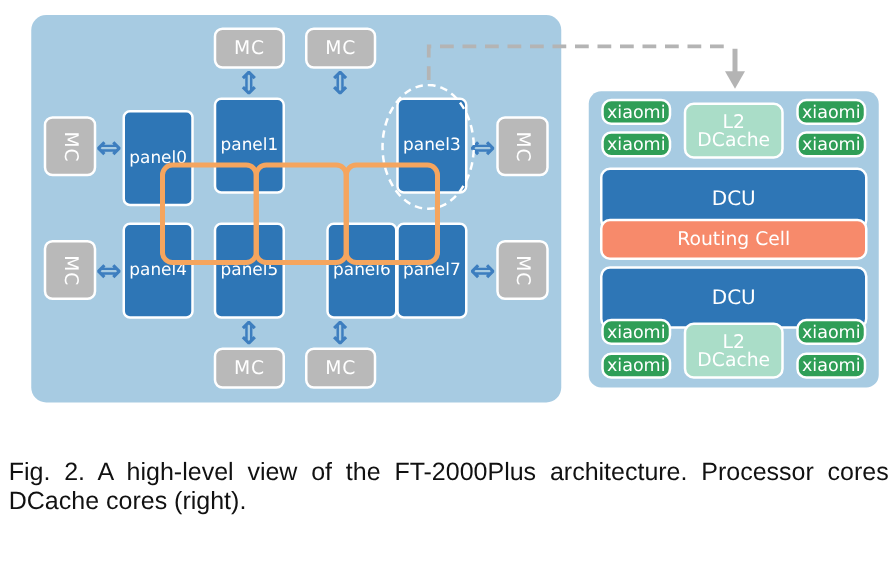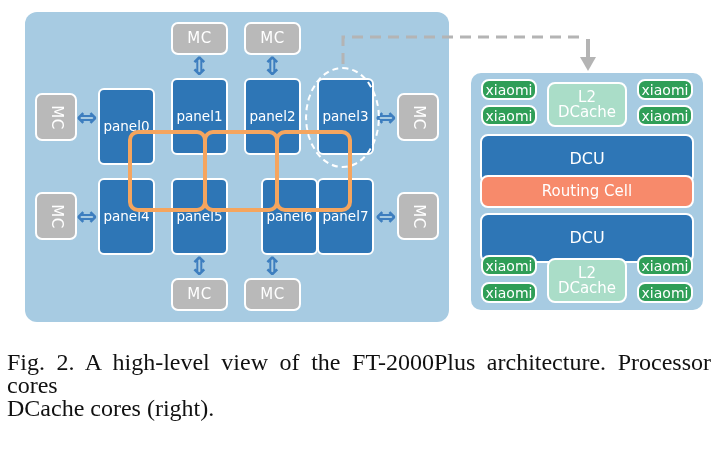--- a/index.html
+++ b/index.html
@@ -33,22 +33,22 @@
   .leader .dash{stroke:var(--leader-gray);stroke-width:3;fill:none;stroke-dasharray:11 7}
   .leader .shaft{stroke:var(--leader-gray);stroke-width:4;fill:none}
   .leader .head{fill:var(--leader-gray)}
   
   .core{width:56px;height:21px;background:var(--core-green);font-size:14px;border-radius:8px}
   .l2{width:80px;height:45px;background:var(--l2-mint);font-size:15px;border-radius:8px}
   .bar{left:9px;width:214px;height:50px;border-radius:8px;font-size:16px}
   .dcu{background:var(--panel-blue)}
   .routing{background:var(--routing-salmon);font-size:15px}
   
-  #caption{position:absolute;left:7px;top:351px;width:704px;
-           font-family:Liberation Serif, serif;font-size:24px;color:var(--caption-black)}
+  #caption{position:absolute;left:7px;top:367px;width:704px;
+           font-family:Liberation Sans, sans-serif;font-size:20px;color:var(--caption-black)}
   .cap-line{line-height:23px;white-space:normal}
   .cap-line.just{text-align:justify;text-align-last:justify}
 </style>
 </head>
 <body>
 
 <svg class="leader" width="715" height="450">
   <polyline class="dash" points="343,64 343,37 584,37"></polyline>
   <line class="shaft" x1="588" y1="39" x2="588" y2="58"></line>
   <polygon class="head" points="588,71 580,57 596,57"></polygon>
@@ -91,23 +91,20 @@
   <span class="arr" style="left:47px;top:93px">⇔</span>
   <span class="arr" style="left:47px;top:192px">⇔</span>
   <span class="arr" style="left:346px;top:93px">⇔</span>
   <span class="arr" style="left:346px;top:192px">⇔</span>
 
   <div class="blk panel" style="left:73px;top:76px">
       <span>panel0</span>
     </div>
   <div class="blk panel" style="left:146px;top:66px">
       <span>panel1</span>
-    </div>
-  <div class="blk panel" style="left:219px;top:66px">
-      <span>panel2</span>
     </div>
   <div class="blk panel" style="left:292px;top:66px">
       <span>panel3</span>
     </div>
 
   <div class="blk panel" style="left:73px;top:166px">
       <span>panel4</span>
     </div>
   <div class="blk panel" style="left:146px;top:166px">
       <span>panel5</span>

